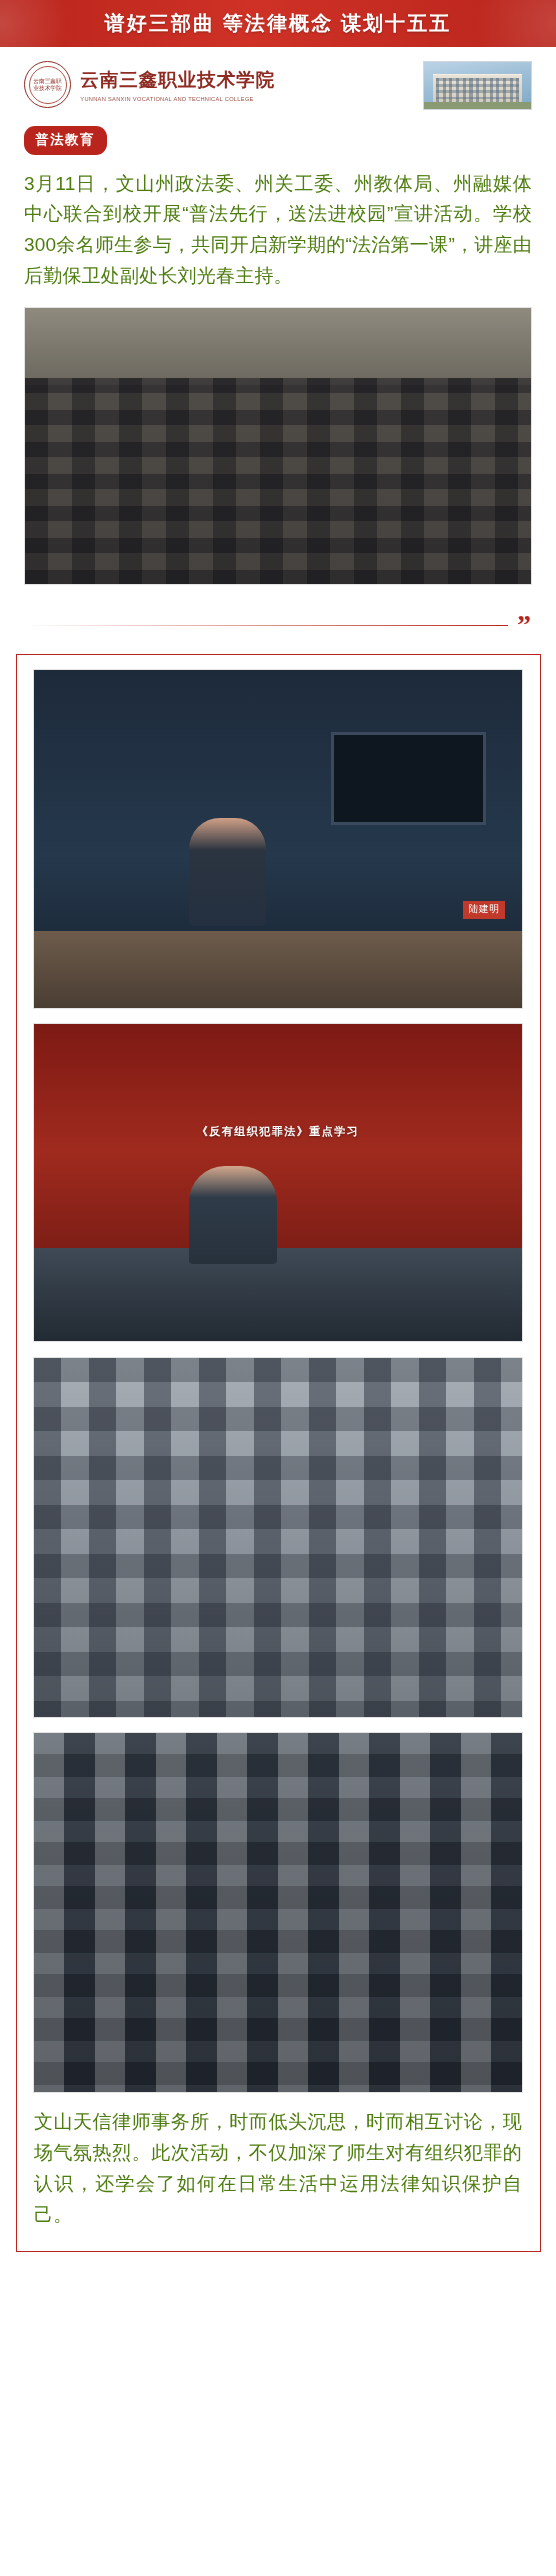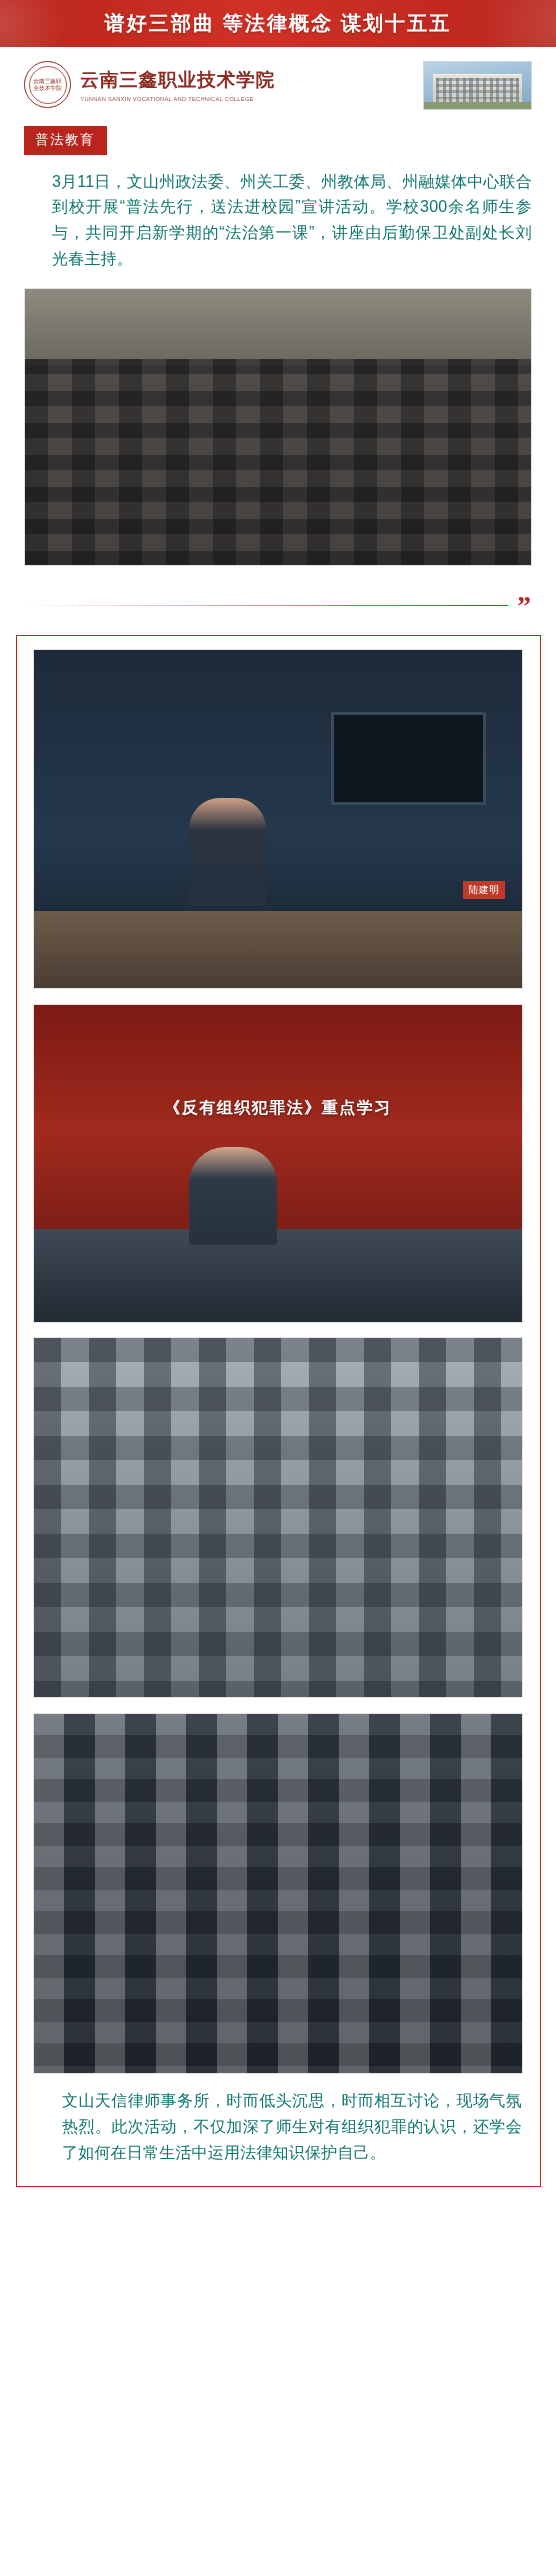--- a/index.html
+++ b/index.html
@@ -144,37 +144,36 @@
 
   
   .section-tag-wrap {
     padding: 4.1px 24px 13.4px 24px;
   }
   .section-tag {
     display: inline-block;
     background: #b9251c;
     color: #ffffff;
     font-size: 13.4px;
-    font-weight: normal;
+    font-weight: bold;
     letter-spacing: 1.5px;
     padding: 5.7px 12.4px 5.7px 11.3px;
-    border-radius: 0;
+    border-radius: 11px;
   }
 
   
   .para {
     padding: 0 24px;
-    font-size: 16px;
+    font-size: 19px;
     line-height: 1.62;
-    color: #0f766e;
+    color: #4d7c0f;
     letter-spacing: 0.2px;
     text-align: justify;
     margin-bottom: 15.5px;
     font-family: "Liberation Sans", sans-serif;
-    margin-left: 28px;
   }
   .para.indent { text-indent: 0; }
 
   
   .photo-block { padding: 0 24px; margin-bottom: 14.4px; }
   .photo {
     width: 100%;
     border: 0.5px solid #e3e3e3;
     position: relative;
     overflow: hidden;
@@ -238,24 +237,24 @@
   }
 
   
   .photo-banner {
     height: 319px;
     background: linear-gradient(180deg, #7d1a14 0%, #a02a1e 40%, #5d130f 100%);
   }
   .photo-banner .slide-title {
     position: absolute;
     left: 50%;
-    top: 93px;
+    top: 100px;
     transform: translateX(-50%);
     color: #ffffff;
-    font-size: 16px;
+    font-size: 11px;
     font-weight: bold;
     letter-spacing: 1.5px;
     white-space: nowrap;
     text-shadow: 0 1px 2.6px rgba(0,0,0,0.45);
   }
   .photo-banner .desk {
     position: absolute;
     left: 0; right: 0; bottom: 0;
     height: 93px;
     background: linear-gradient(180deg, #3f4a56 0%, #222a33 100%);

